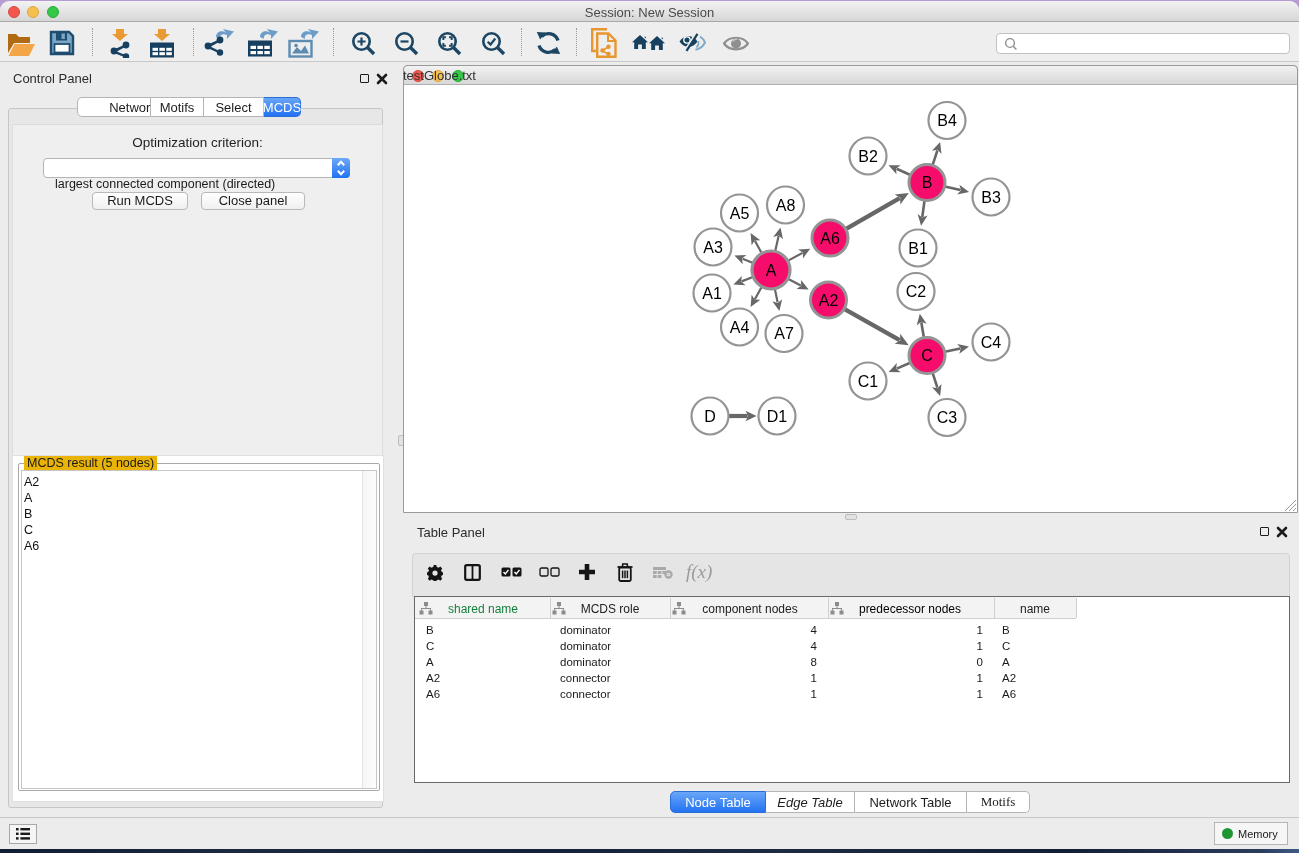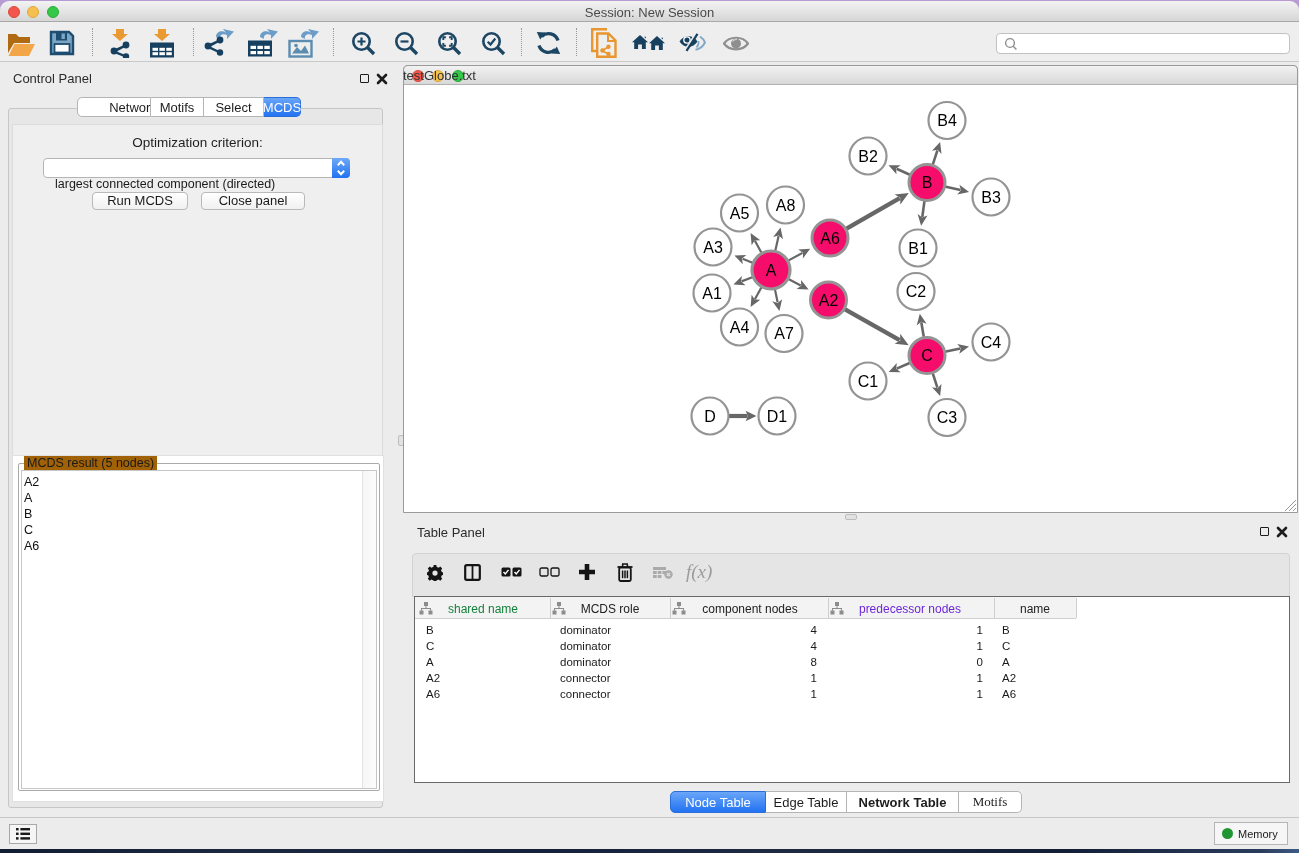--- a/index.html
+++ b/index.html
@@ -208,21 +208,21 @@
     <path d="M2.8 10.8 L6 14.2 L9.2 10.8" fill="none" stroke="#fff" stroke-width="2"></path>
   </svg>
 <div class="abs" style="left:55px;top:161px;font-size:12.5px;color:#1a1a1a;margin-top:16px;">largest connected component (directed)</div>
 
 <div class="abs" style="left:92px;top:192px;width:96px;height:18px;background:linear-gradient(#ffffff,#f0f0f0);border:1px solid #b9b9b9;border-radius:4px;text-align:center;font-size:13px;color:#1a1a1a;line-height:16px;">Run MCDS</div>
 <div class="abs" style="left:201px;top:192px;width:104px;height:18px;background:linear-gradient(#ffffff,#f0f0f0);border:1px solid #b9b9b9;border-radius:4px;text-align:center;font-size:13px;color:#1a1a1a;line-height:16px;">Close panel</div>
 
 <div class="abs" style="left:12px;top:455px;width:372px;height:347px;background:#fff;border:1px solid #e0e0e0;"></div>
 
 <div class="abs" style="left:18px;top:463px;width:362px;height:328px;border:1px solid #a9a9a9;border-radius:2px;"></div>
-<div class="abs" style="left:24px;top:456px;background:#a16207;padding:0 3px;font-size:12.5px;color:#1a1a1a;">MCDS result (5 nodes)</div>
+<div class="abs" style="left:24px;top:456px;background:#eab308;padding:0 3px;font-size:12.5px;color:#1a1a1a;">MCDS result (5 nodes)</div>
 
 <div class="abs" style="left:21px;top:470px;width:356px;height:319px;background:#fff;border:1px solid #c6c6c6;"></div>
 <div class="abs" style="left:362px;top:471px;width:14px;height:317px;background:linear-gradient(90deg,#f6f6f6,#fcfcfc);border-left:1px solid #e4e4e4;"></div>
 <div class="abs" style="left:24px;top:474px;font-size:12.5px;color:#111;line-height:16.1px;">A2<br>A<br>B<br>C<br>A6</div>
 
 <div class="abs" style="left:398px;top:435px;width:6px;height:11px;background:#e2e2e2;border:1px solid #bdbdbd;border-radius:2px;"></div>
 
 <div class="abs" style="left:403px;top:65px;width:895px;height:448px;background:#fff;border:1px solid #9a9a9a;border-radius:5px 5px 0 0;"></div>
 <div class="abs" style="left:403px;top:65px;width:895px;height:20px;background:linear-gradient(#f2f2f2,#d8d8d8);border:1px solid #9a9a9a;border-bottom:1px solid #b1b1b1;border-radius:5px 5px 0 0;"></div>
 <div class="tl" style="left:412px;top:70px;background:#f2564d;border:1px solid #da4a40;"></div>
@@ -413,33 +413,33 @@
     <g fill="#8c8c8c">
       <rect x="5" y="0" width="4" height="4"></rect>
       <rect x="0.5" y="8.5" width="4" height="4"></rect>
       <rect x="9.5" y="8.5" width="4" height="4"></rect>
       <path d="M6.5 4 L7.5 4 L7.5 6 L12 6 L12 8.5 L11 8.5 L11 7 L3 7 L3 8.5 L2 8.5 L2 6 L6.5 6 Z"></path>
     </g>
   </svg>
 <div class="abs" style="left:426px;top:602px;width:114px;text-align:center;font-size:12px;color:#15803d;">shared name</div>
 <div class="abs" style="left:559px;top:602px;width:102px;text-align:center;font-size:12px;color:#222;">MCDS role</div>
 <div class="abs" style="left:680px;top:602px;width:140px;text-align:center;font-size:12px;color:#222;">component nodes</div>
-<div class="abs" style="left:836px;top:602px;width:148px;text-align:center;font-size:12px;color:#6d28d9;">predecessor nodes</div>
+<div class="abs" style="left:836px;top:602px;width:148px;text-align:center;font-size:12px;color:#000000;">predecessor nodes</div>
 <div class="abs" style="left:994px;top:602px;width:82px;text-align:center;font-size:12px;color:#222;">name</div>
 
 <div class="abs" style="left:426px;top:622px;font-size:11.5px;color:#1a1a1a;line-height:16px;">B<br>C<br>A<br>A2<br>A6</div>
 <div class="abs" style="left:560px;top:622px;font-size:11.5px;color:#1a1a1a;line-height:16px;">dominator<br>dominator<br>dominator<br>connector<br>connector</div>
 <div class="abs" style="left:700px;top:622px;width:117px;text-align:right;font-size:11.5px;color:#1a1a1a;line-height:16px;">4<br>4<br>8<br>1<br>1</div>
 <div class="abs" style="left:866px;top:622px;width:117px;text-align:right;font-size:11.5px;color:#1a1a1a;line-height:16px;">1<br>1<br>0<br>1<br>1</div>
 <div class="abs" style="left:1002px;top:622px;font-size:11.5px;color:#1a1a1a;line-height:16px;">B<br>C<br>A<br>A2<br>A6</div>
 
 <div class="tabseg" style="left:670px;top:791px;height:22px;">
 <div class="sel" style="width:96px;">Node Table</div>
-    <div style="width:81px;">Edge Table</div>
-    <div style="width:112px;font-weight:bold;">Network Table</div>
+    <div style="width:89px;font-style:italic;">Edge Table</div>
+    <div style="width:112px;">Network Table</div>
     <div style="width:63px;font-family:Liberation Serif, serif;">Motifs</div>
 </div>
 
 <div class="abs" style="left:0;top:817px;width:1299px;height:32px;background:#ececec;border-top:1px solid #c6c6c6;"></div>
 <div class="abs" style="left:9px;top:824px;width:28px;height:20px;background:#f5f5f5;border:1px solid #a8a8a8;"></div>
 <svg class="abs" style="left:16px;top:828px;" width="14" height="12" viewBox="0 0 14 12">
     <g fill="#1a1a1a">
       <rect x="0" y="0" width="2.6" height="2.4"></rect>
       <rect x="4.4" y="0" width="9.6" height="2.4"></rect>
       <rect x="0" y="4.6" width="2.6" height="2.4"></rect>

